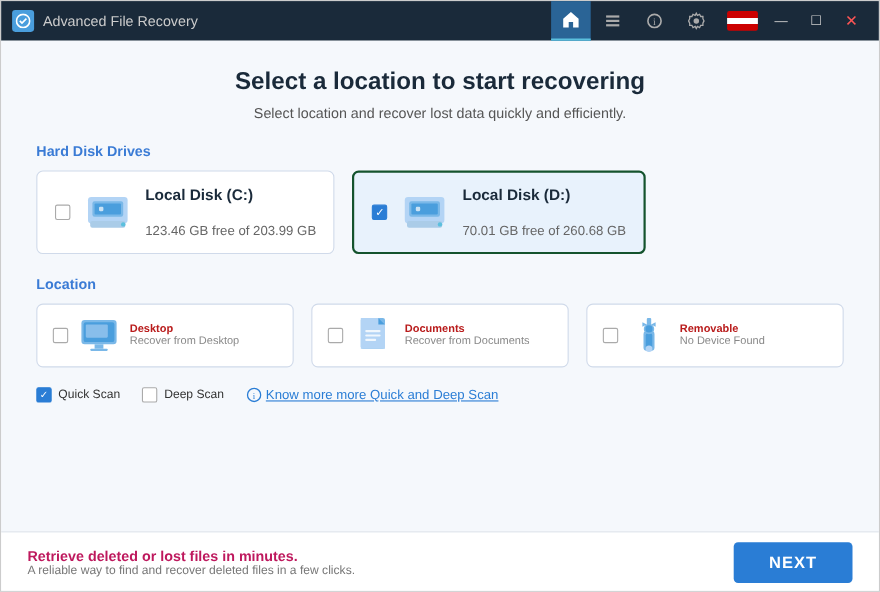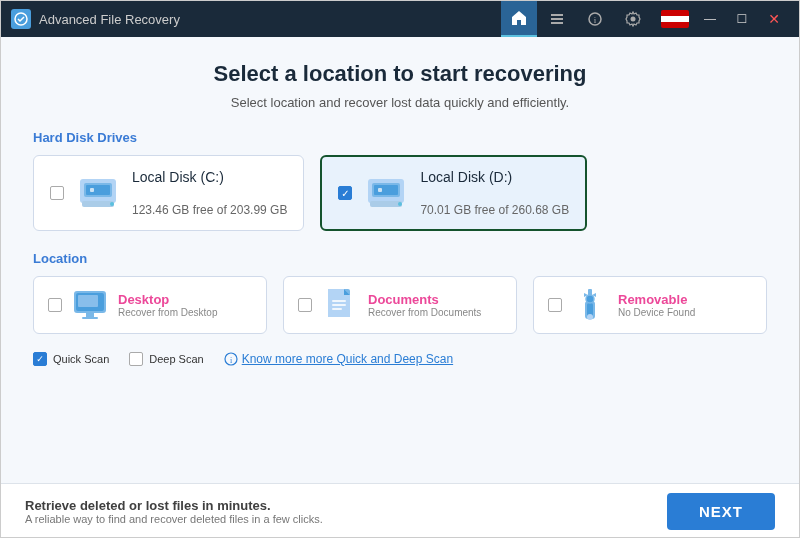--- a/index.html
+++ b/index.html
@@ -160,21 +160,21 @@
       font-size: 10px;
     }
     .drive-icon {
       width: 44px;
       height: 36px;
       margin-right: 12px;
       flex-shrink: 0;
     }
     .drive-info-name {
       font-size: 14px;
-      font-weight: 400;
+      font-weight: 700;
       color: #1a2a3a;
     }
     .drive-info-size {
       font-size: 12px;
       color: #666;
       margin-top: 18px;
     }
 
     
     .location-row {
@@ -204,23 +204,23 @@
     .loc-icon {
       width: 36px;
       height: 36px;
       margin-right: 10px;
       flex-shrink: 0;
       display: flex;
       align-items: center;
       justify-content: center;
     }
     .loc-info-name {
-      font-size: 13px;
+      font-size: 10px;
       font-weight: 600;
-      color: #ec4899;
+      color: #b91c1c;
     }
     .loc-info-sub {
       font-size: 10px;
       color: #888;
     }
 
     
     .scan-options {
       display: flex;
       align-items: center;
@@ -271,21 +271,21 @@
       align-items: center;
       padding: 0 24px;
       border-top: 1px solid #dde3ea;
     }
     .footer-msg {
       flex: 1;
     }
     .footer-msg-title {
       font-size: 13px;
       font-weight: 600;
-      color: #404040;
+      color: #be185d;
     }
     .footer-msg-sub {
       font-size: 11px;
       color: #777;
     }
     .next-btn {
       background: #2a7dd5;
       color: white;
       border: none;
       border-radius: 4px;

